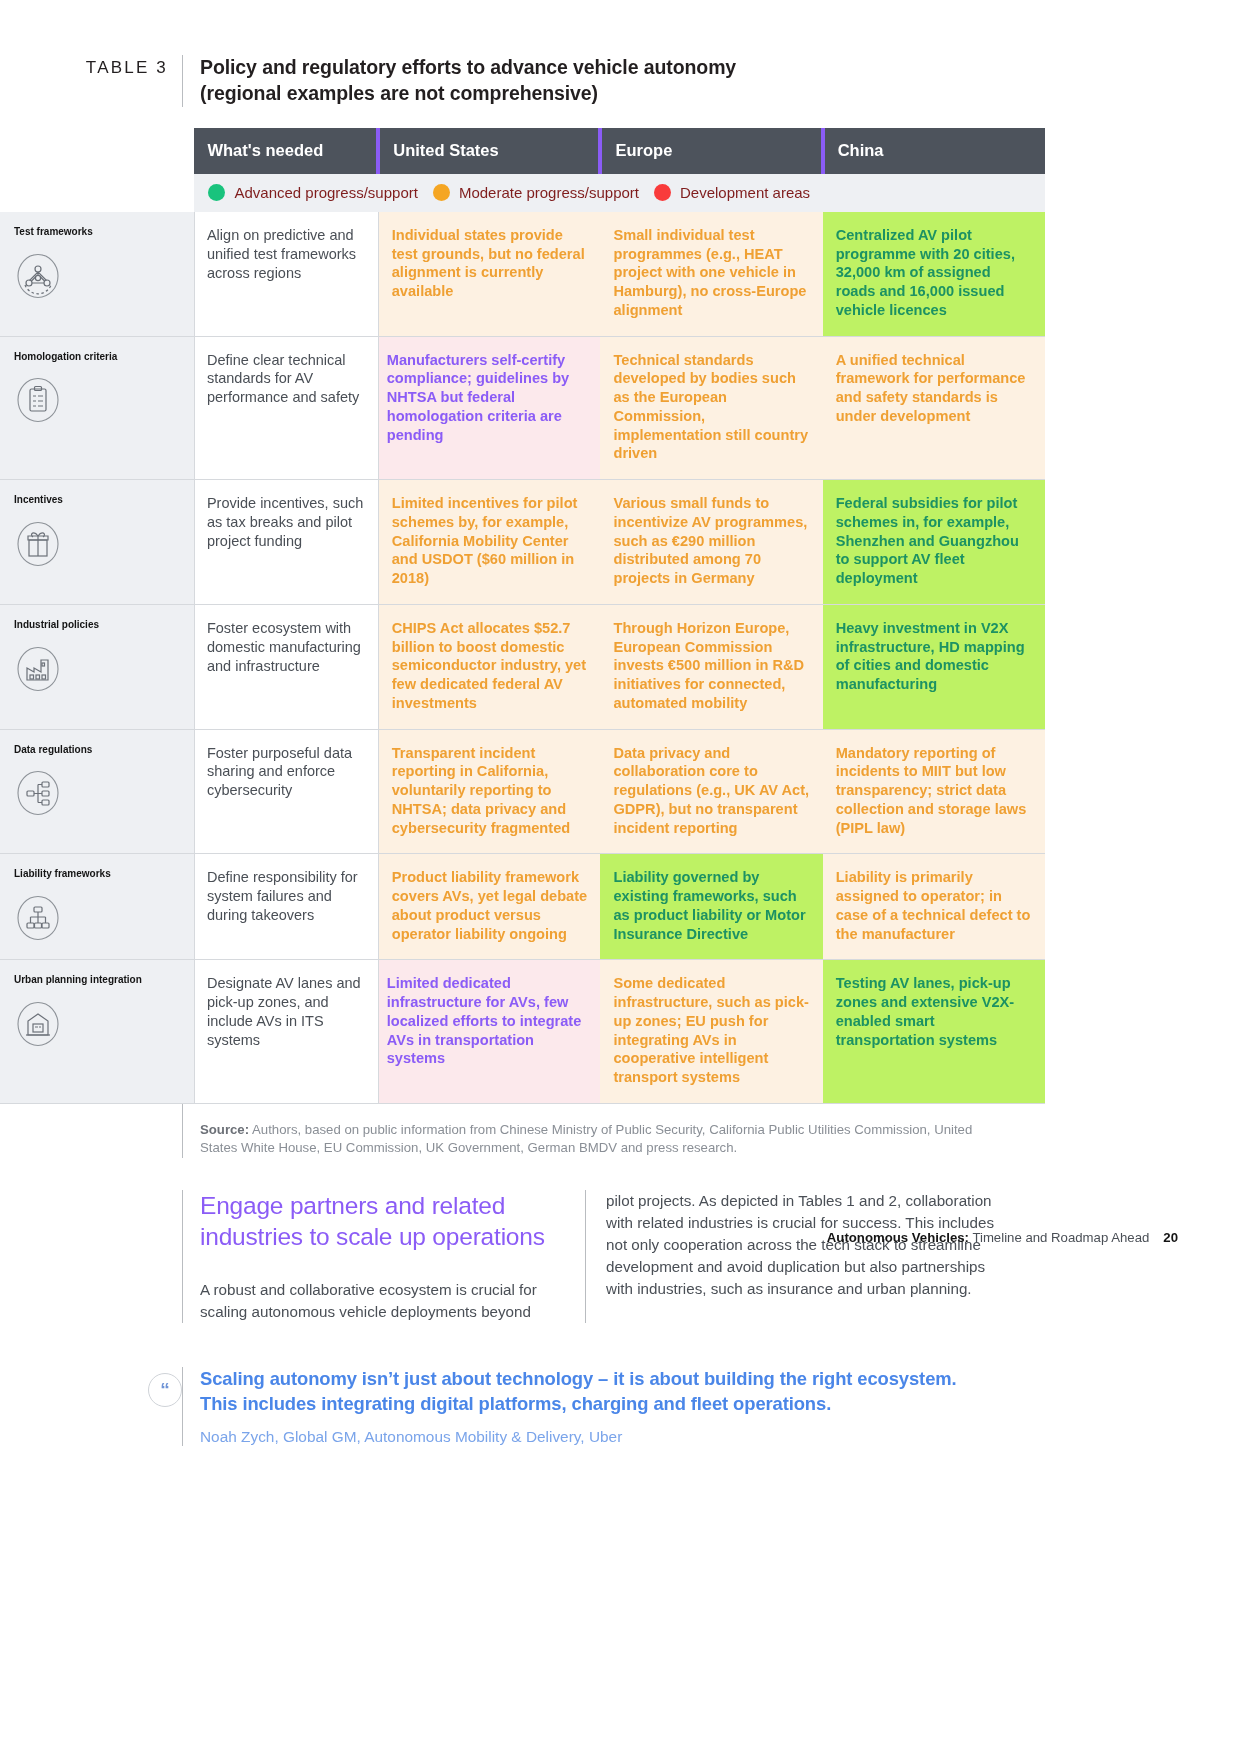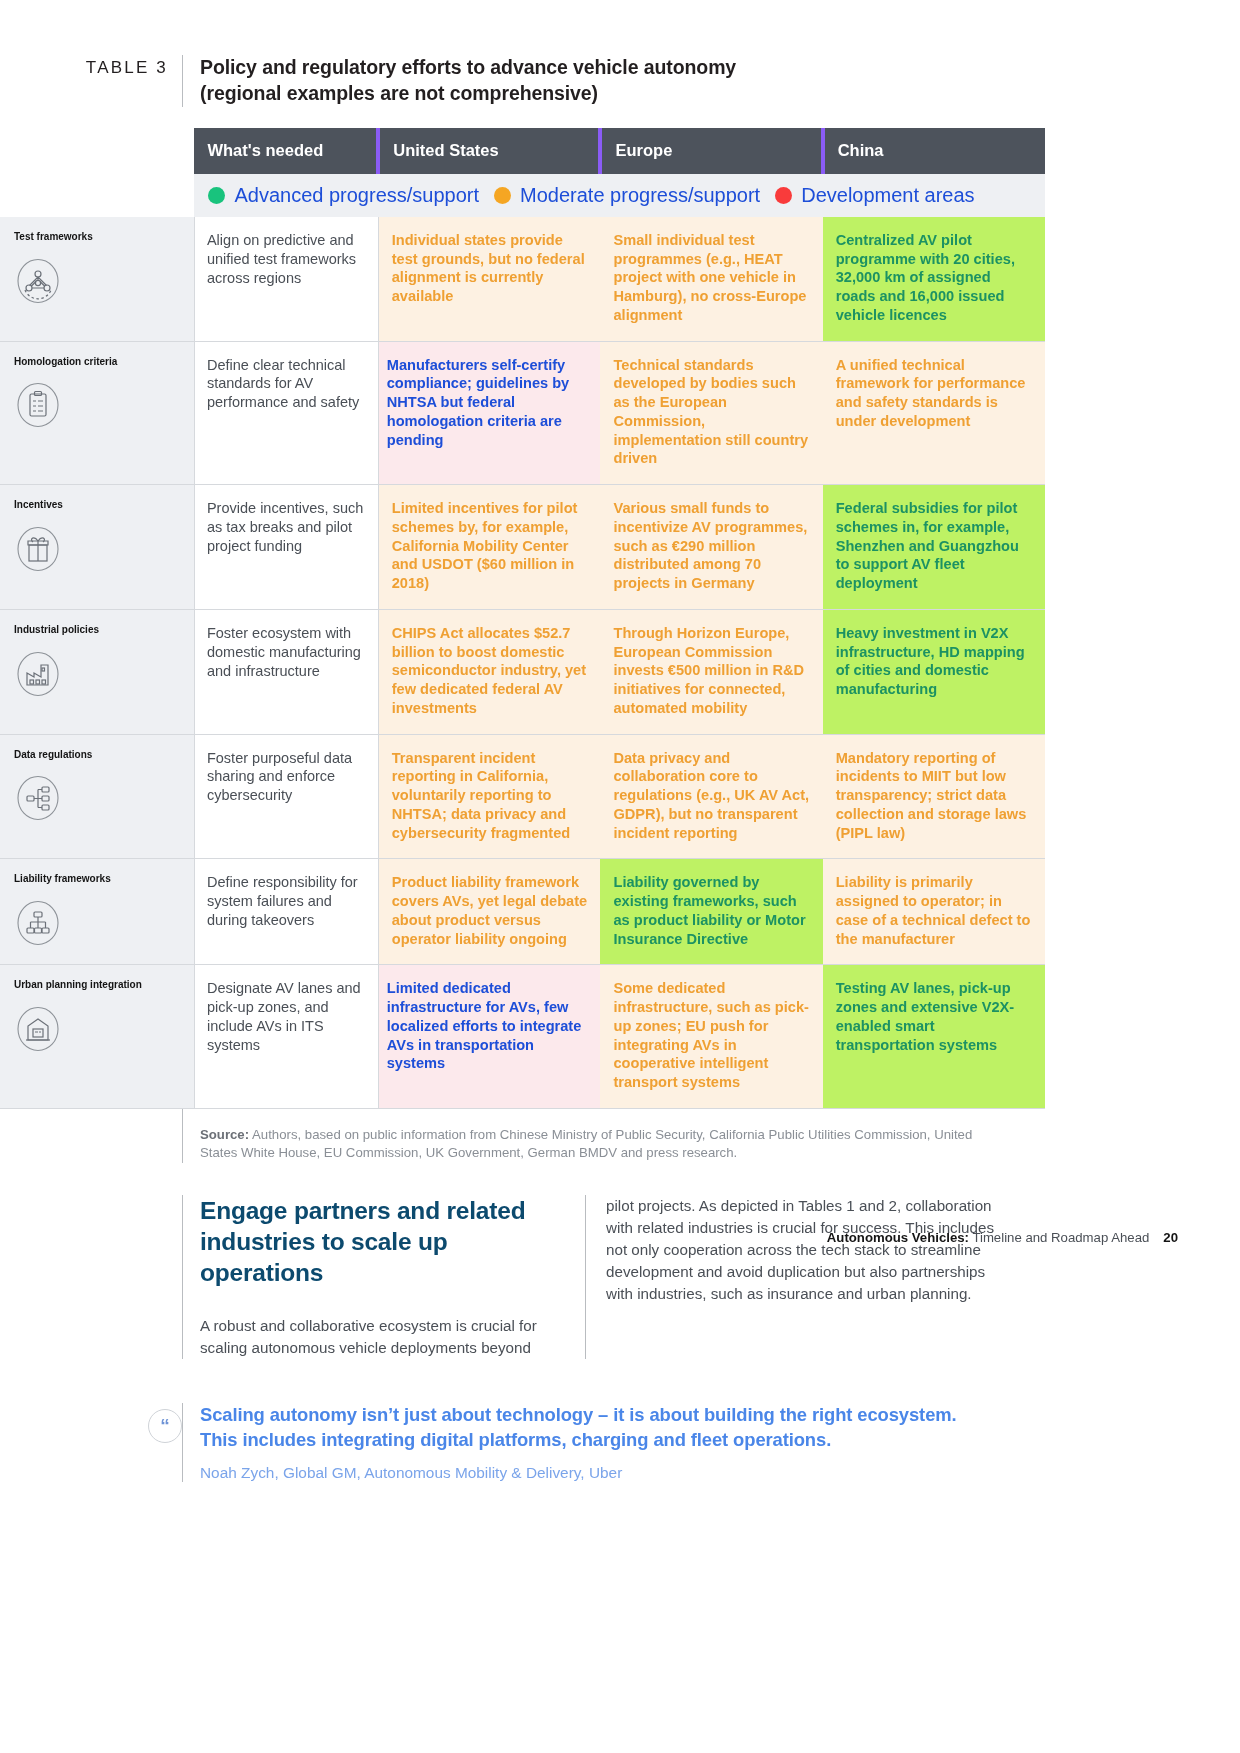--- a/index.html
+++ b/index.html
@@ -34,58 +34,58 @@
 
   .hdr td { background: #4d535c; color: #fff; font-weight: bold; font-size: 16.5px;
             padding: 12px 13px 13px 13px; vertical-align: middle; height: 46px; }
   .hdr td.blank { background: #ffffff; }
   .hdr td.hcell { border-right: 4px solid #8b5cf6; }
   .hdr td.hlast { border-right: none; }
 
   .legend-row td { background: #eef0f3; padding: 10px 0 10px 14px; height: 38px;}
   .legend-row td.blank { background: #ffffff; }
   .legend { display: flex; align-items: center; gap: 0px; }
-  .leg-item { display: flex; align-items: center; font-size: 20px; color: #1d4ed8; }
+  .leg-item { display: flex; align-items: center; font-size: 15px; color: #7f1d1d; }
   .leg-item .dot { width: 17px; height: 17px; border-radius: 50%; margin-right: 9px; display:inline-block;}
   .leg-item + .leg-item { margin-left: 15px; align-items: center; }
 
   tbody tr td { vertical-align: top; border-bottom: 1px solid #d6d9dd; }
   td.cat {
     background: #eef0f3; padding: 14px 14px 16px 14px;
   }
   td.cat .cat-name { font-size: 10px; font-weight: bold; line-height: 1.28; color:#141414;}
   td.cat .ico { margin-top: 14px; }
   td.need {
     background: #ffffff; padding: 14px 14px 16px 12px;
     font-size: 14.5px; line-height: 1.3; color: #4a4f56;
   }
   td.reg {
     padding: 14px 13px 16px 13px; font-size: 14.6px; line-height: 1.285; font-weight: bold;
   }
   td.reg.amber { background: #fdf1e2; color: #efa033; }
   td.reg.green { background: #bef264; color: #1c9263; }
-  td.reg.red   { background: #fce9ec; color: #1d4ed8; padding-left: 8px; }
+  td.reg.red   { background: #fce9ec; color: #8b5cf6; padding-left: 8px; }
   td.sep { border-right: 1px solid #d6d9dd; }
 
   
   .source-wrap { display:flex; margin-top: 0; }
   .source-gap { width: 182px; }
   .source {
     border-left: 1px solid #b9bcc0; padding: 17px 0 0 17px; width: 800px;
     font-size: 13.2px; line-height: 1.4; color: #8a8f96;
   }
   .source b { color: #6c7077; }
 
   
   .body-wrap { display: flex; margin-top: 32px; }
   .body-gap { width: 182px; }
   .body-left {
     border-left: 1px solid #b9bcc0; padding-left: 17px; width: 383px;
   }
-  .body-left h2 { font-size: 24.5px; font-weight: bold; line-height: 1.27; letter-spacing:-0.2px; color: #0c4a6e; }
+  .body-left h2 { font-size: 24.5px; font-weight: normal; line-height: 1.27; letter-spacing:-0.2px; color: #8b5cf6; }
   .body-left p { margin-top: 27px; font-size: 15.2px; line-height: 1.45; color: #4a4f56; }
   .body-right {
     border-left: 1px solid #b9bcc0; padding-left: 20px; width: 420px; margin-left: 20px;
     font-size: 15.2px; line-height: 1.45; color: #4a4f56;
   }
 
   
   .quote-wrap { display: flex; margin-top: 44px; align-items: flex-start; }
   .quote-gap { width: 148px; }
   .qmark {

